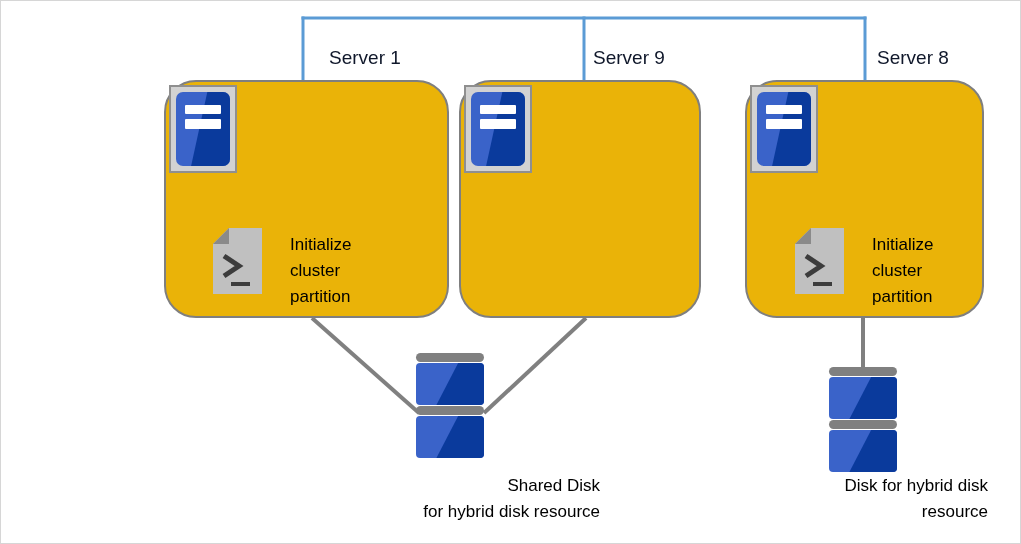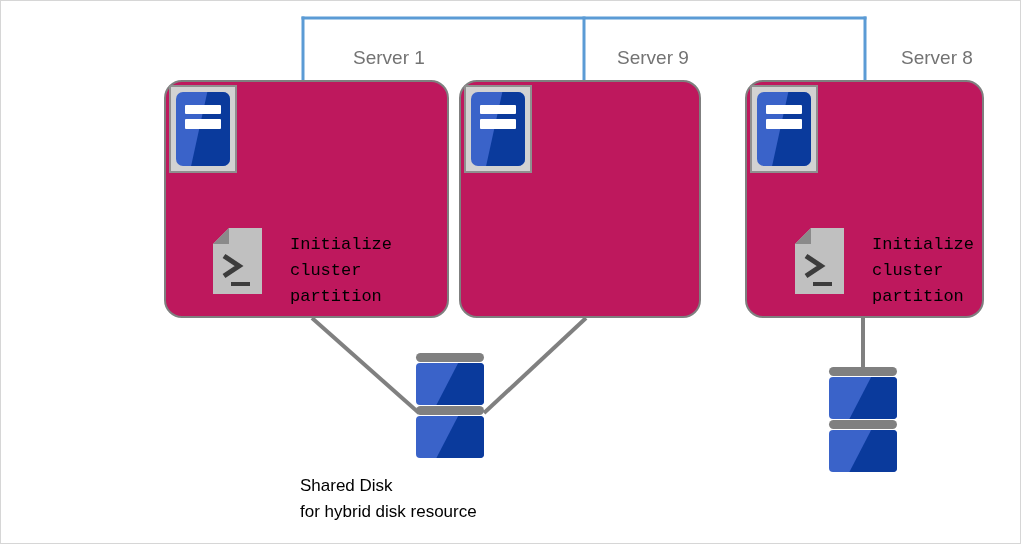--- a/index.html
+++ b/index.html
@@ -22,34 +22,32 @@
   .svg-layer {
     position: absolute;
     left: 0;
     top: 0;
     width: 1021px;
     height: 544px;
   }
   
   .server-box {
     position: absolute;
-    background: #be185d;
+    background: #eab308;
     border: 2.5px solid #7f7f7f;
-    border-radius: 18px;
+    border-radius: 32px;
     box-sizing: border-box;
-    font-family: Liberation Mono, monospace;
   }
   
   .server-label {
     position: absolute;
     font-size: 19px;
-    color: #737373;
+    color: #0f172a;
     white-space: nowrap;
     line-height: 1;
-    margin-left: 24px;
   }
   
   .srv-icon {
     position: absolute;
     width: 68px;
     height: 88px;
     background: #d2d2d2;
     border: 2px solid #8f8f8f;
     box-sizing: border-box;
     padding: 5px;
@@ -125,21 +123,21 @@
     background: #0a3a9c;
     clip-path: polygon(62% 0%, 100% 0%, 100% 100%, 30% 100%);
   }
 
   
   .disk-caption {
     position: absolute;
     font-size: 17px;
     color: #000000;
     line-height: 1.5;
-    text-align: left;
+    text-align: right;
     white-space: pre-line;
   }
 </style>
 </head>
 <body>
 
 <div id="canvas">
 
   <svg class="svg-layer" viewBox="0 0 1021 544" xmlns="http://www.w3.org/2000/svg">
 
@@ -237,14 +235,16 @@
     <div class="plate"></div>
     <div class="body">
       <div class="shade"></div>
     </div>
     <div class="plate"></div>
     <div class="body">
       <div class="shade"></div>
     </div>
   </div>
 
+  <div class="disk-caption" style="left:737px; top:472px; width:250px;">Disk for hybrid disk
+resource</div>
 
 </div>
 
 </body></html>

